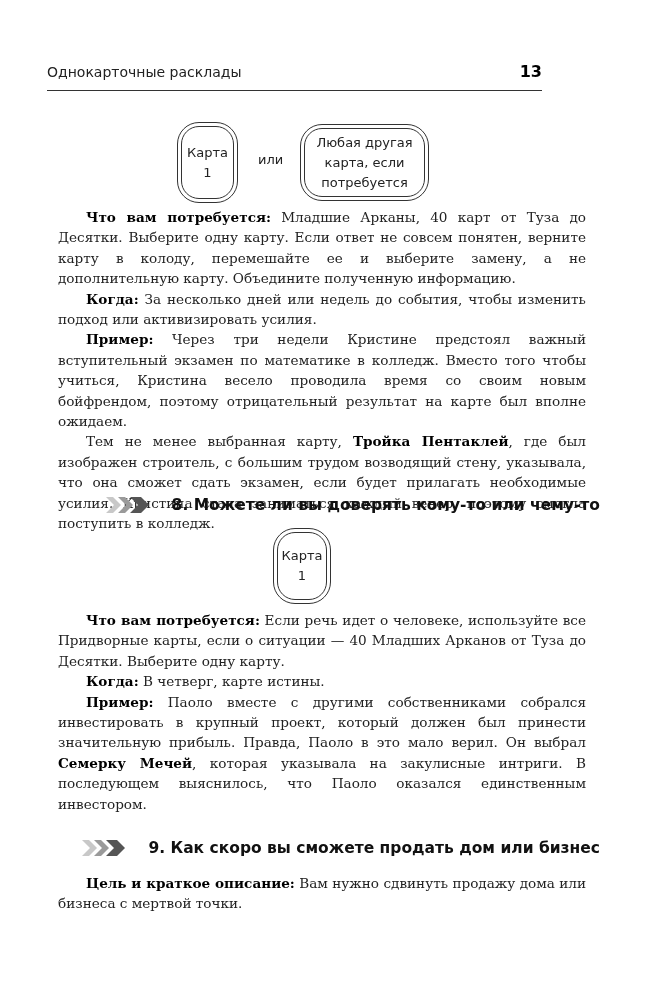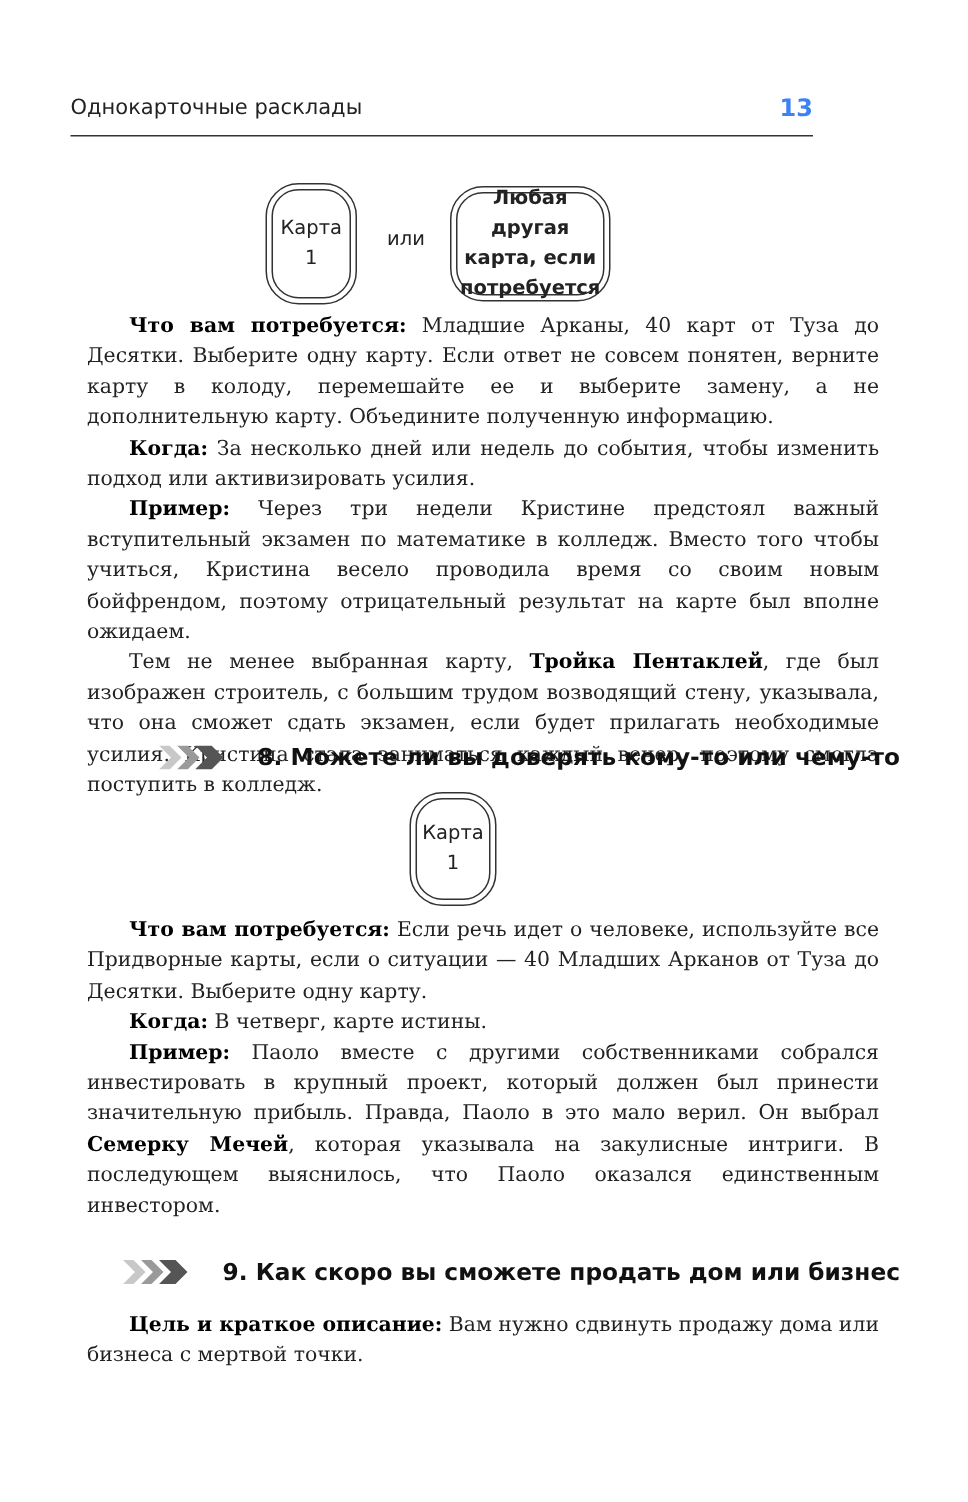--- a/index.html
+++ b/index.html
@@ -3,21 +3,21 @@
 <meta charset="utf-8">
 <style>
   html, body { margin: 0; padding: 0; background: #ffffff; }
   body { width: 645px; height: 1001px; position: relative; overflow: hidden; color: #1a1a1a; }
   .running-head {
     position: absolute; left: 47px; top: 64px; width: 495px;
     font-family: "DejaVu Sans", sans-serif; font-size: 14px; color: #222;
   }
   .running-head .page-num {
     position: absolute; right: 0; top: -2px;
-    font-family: "DejaVu Sans", sans-serif; font-weight: bold; font-size: 16px; color: #3b82f6;
+    font-family: "DejaVu Sans", sans-serif; font-weight: bold; font-size: 16px; color: #000000;
   }
   .head-rule { position: absolute; left: 47px; top: 90px; width: 495px; height: 1px; background: #333; }
 
   .card {
     position: absolute; box-sizing: border-box;
     border: 1px solid #333; border-radius: 22px; background: #fff;
     padding: 3px;
   }
   .card .inner {
     width: 100%; height: 100%; box-sizing: border-box;
@@ -58,21 +58,21 @@
 
 <div class="card" style="left:177px; top:122px; width:61px; height:81px;">
   <div class="inner">
     <div>
       <span>Карта</span>
       <span>1</span>
     </div>
   </div>
 </div>
 <div class="or-label" style="left:258px; top:152px;">или</div>
-<div class="card" style="left:300px; top:124px; width:107px; height:77px;font-weight:bold;">
+<div class="card" style="left:300px; top:124px; width:129px; height:77px;">
   <div class="inner">
     <div>
       <span>Любая другая</span>
       <span>карта, если</span>
       <span>потребуется</span>
     </div>
   </div>
 </div>
 
 <div class="text" style="top:207px;">

